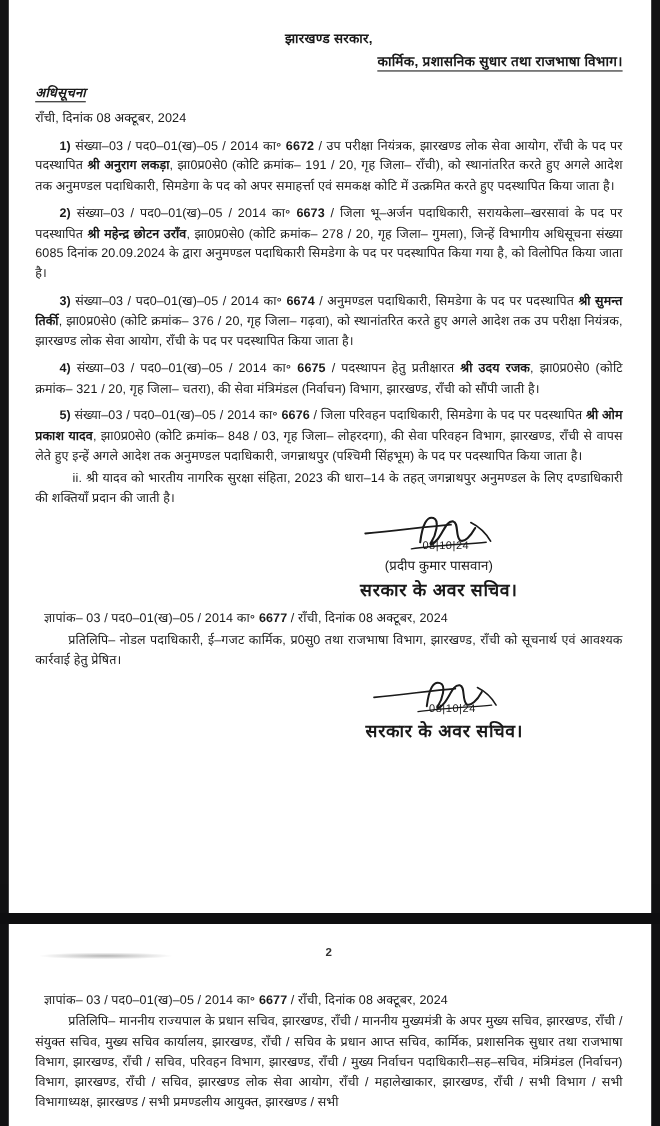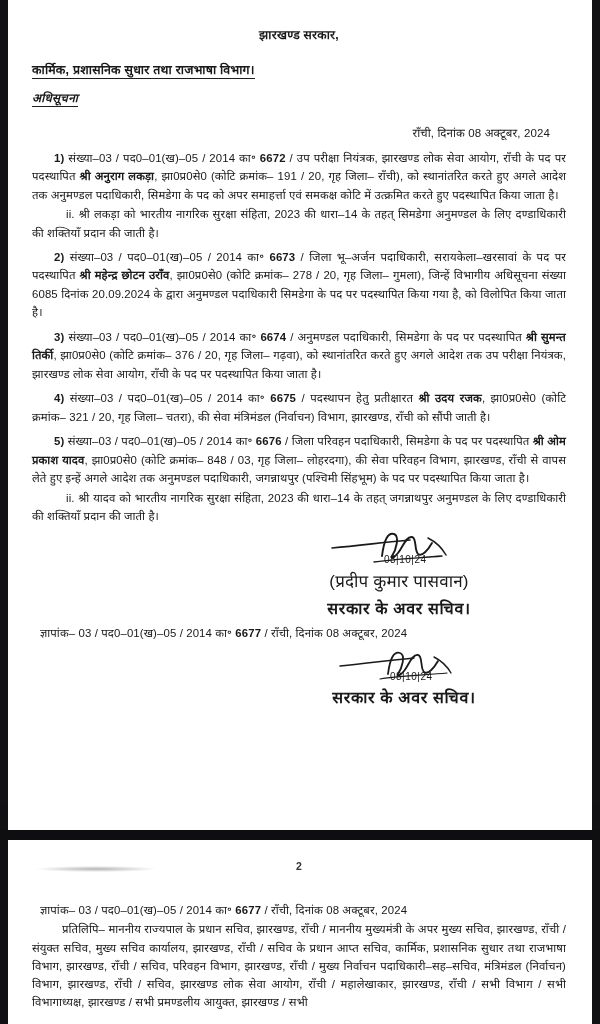--- a/index.html
+++ b/index.html
@@ -57,43 +57,43 @@
   }
 
   .gov-line {
     text-align: center;
     font-weight: bold;
     font-size: 12.2px;
     line-height: 1.5;
     letter-spacing: 0.02em;
   }
   .dept-line {
-    text-align: left;
+    text-align: right;
     font-weight: bold;
     font-size: 12.4px;
     line-height: 1.5;
     letter-spacing: 0.02em;
-    margin-top: 17px;
+    margin-top: 3px;
   }
   .dept-line span { border-bottom: 1.3px solid #1d1d1d; padding-bottom: 1px; }
 
   .notif {
     text-align: left;
     font-style: italic;
     font-weight: bold;
     font-size: 11.8px;
     margin-top: 9px;
     letter-spacing: 0.03em;
   }
   .notif span { border-bottom: 1.2px solid #1d1d1d; padding-bottom: 1px; }
 
   .place-date {
-    text-align: right;
+    text-align: left;
     font-size: 11.5px;
-    margin-top: 16px;
+    margin-top: 5px;
     padding-right: 16px;
     letter-spacing: 0.01em;
   }
 
   .para {
     margin-top: 6px;
     text-indent: 22px;
   }
   .para.sub {
     text-indent: 34px;
@@ -115,21 +115,21 @@
     padding-left: 200px;
   }
   .sig-art {
     position: relative;
     height: 42px;
     width: 150px;
     margin: 0 auto;
   }
   .sig-art svg { position: absolute; left: 0; top: 0; }
   .sig-name {
-    font-size: 17px;
+    font-size: 12px;
     letter-spacing: 0.01em;
     margin-top: -2px;
     text-align: center;
   }
   .sig-desig {
     font-size: 16px;
     font-weight: bold;
     letter-spacing: 0.04em;
     margin-top: 1px;
   }
@@ -188,21 +188,20 @@
 <div class="scan">
 
   <div class="page doc" id="page-one">
 
     <div class="gov-line">झारखण्ड सरकार,</div>
     <div class="dept-line"><span>कार्मिक, प्रशासनिक सुधार तथा राजभाषा विभाग।</span></div>
     <div class="notif"><span>अधिसूचना</span></div>
     <div class="place-date">राँची, दिनांक 08 अक्टूबर, 2024</div>
 
     <div class="para"><b>1)</b> <span>संख्या–03 / पद0–01(ख)–05 / 2014 का॰ </span><b>6672</b><span> / उप परीक्षा नियंत्रक, झारखण्ड लोक सेवा आयोग, राँची के पद पर पदस्थापित </span><b>श्री अनुराग लकड़ा</b><span>, झा0प्र0से0 (कोटि क्रमांक– 191 / 20, गृह जिला– राँची), को स्थानांतरित करते हुए अगले आदेश तक अनुमण्डल पदाधिकारी, सिमडेगा के पद को अपर समाहर्त्ता एवं समकक्ष कोटि में उत्क्रमित करते हुए पदस्थापित किया जाता है।</span></div>
-    <div class="para sub">ii. श्री लकड़ा को भारतीय नागरिक सुरक्षा संहिता, 2023 की धारा–14 के तहत् सिमडेगा अनुमण्डल के लिए दण्डाधिकारी की शक्तियाँ प्रदान की जाती है।</div>
 
     <div class="para"><b>2)</b> <span>संख्या–03 / पद0–01(ख)–05 / 2014 का॰ </span><b>6673</b><span> / जिला भू–अर्जन पदाधिकारी, सरायकेला–खरसावां के पद पर पदस्थापित </span><b>श्री महेन्द्र छोटन उराँव</b><span>, झा0प्र0से0 (कोटि क्रमांक– 278 / 20, गृह जिला– गुमला), जिन्हें विभागीय अधिसूचना संख्या 6085 दिनांक 20.09.2024 के द्वारा अनुमण्डल पदाधिकारी सिमडेगा के पद पर पदस्थापित किया गया है, को विलोपित किया जाता है।</span></div>
 
     <div class="para"><b>3)</b> <span>संख्या–03 / पद0–01(ख)–05 / 2014 का॰ </span><b>6674</b><span> / अनुमण्डल पदाधिकारी, सिमडेगा के पद पर पदस्थापित </span><b>श्री सुमन्त तिर्की</b><span>, झा0प्र0से0 (कोटि क्रमांक– 376 / 20, गृह जिला– गढ़वा), को स्थानांतरित करते हुए अगले आदेश तक उप परीक्षा नियंत्रक, झारखण्ड लोक सेवा आयोग, राँची के पद पर पदस्थापित किया जाता है।</span></div>
 
     <div class="para"><b>4)</b> <span>संख्या–03 / पद0–01(ख)–05 / 2014 का॰ </span><b>6675</b><span> / पदस्थापन हेतु प्रतीक्षारत </span><b>श्री उदय रजक</b><span>, झा0प्र0से0 (कोटि क्रमांक– 321 / 20, गृह जिला– चतरा), की सेवा मंत्रिमंडल (निर्वाचन) विभाग, झारखण्ड, राँची को सौंपी जाती है।</span></div>
 
     <div class="para"><b>5)</b> <span>संख्या–03 / पद0–01(ख)–05 / 2014 का॰ </span><b>6676</b><span> / जिला परिवहन पदाधिकारी, सिमडेगा के पद पर पदस्थापित </span><b>श्री ओम प्रकाश यादव</b><span>, झा0प्र0से0 (कोटि क्रमांक– 848 / 03, गृह जिला– लोहरदगा), की सेवा परिवहन विभाग, झारखण्ड, राँची से वापस लेते हुए इन्हें अगले आदेश तक अनुमण्डल पदाधिकारी, जगन्नाथपुर (पश्चिमी सिंहभूम) के पद पर पदस्थापित किया जाता है।</span></div>
     <div class="para sub">ii. श्री यादव को भारतीय नागरिक सुरक्षा संहिता, 2023 की धारा–14 के तहत् जगन्नाथपुर अनुमण्डल के लिए दण्डाधिकारी की शक्तियाँ प्रदान की जाती है।</div>
 
@@ -216,20 +215,21 @@
           <path d="M50 34 C70 31, 96 30, 118 28" stroke="#1a1a1a" stroke-width="1.3" stroke-linecap="round"></path>
         </svg>
         <div style="position:absolute;left:60px;top:24px;font-size:10px;color:#1a1a1a;letter-spacing:0.5px;">08|10|24</div>
       </div>
       <div class="sig-name">(प्रदीप कुमार पासवान)</div>
       <div class="sig-desig">सरकार के अवर सचिव।</div>
     </div>
 
     <div class="memo-line"><span>ज्ञापांक– </span><span>03 / पद0–01(ख)–05 / 2014 का॰ </span><b>6677</b><span> / राँची, दिनांक 08 अक्टूबर, 2024</span></div>
 
+    <div class="copy-para">प्रतिलिपि– नोडल पदाधिकारी, ई–गजट कार्मिक, प्र0सु0 तथा राजभाषा विभाग, झारखण्ड, राँची को सूचनार्थ एवं आवश्यक कार्रवाई हेतु प्रेषित।</div>
 
     <div class="sig-block2">
       <div class="sig-art2">
         <svg width="140" height="36" viewBox="0 0 140 36" fill="none" aria-hidden="true">
           <path d="M6 18 C36 15, 58 12, 80 10" stroke="#1a1a1a" stroke-width="1.5" stroke-linecap="round"></path>
           <path d="M54 26 C56 10, 60 3, 66 5 C72 7, 68 20, 64 26 C62 29, 66 28, 70 23 C75 17, 78 6, 84 7 C89 8, 86 20, 90 24 C94 27, 100 20, 104 13" stroke="#1a1a1a" stroke-width="1.8" stroke-linecap="round" stroke-linejoin="round"></path>
           <path d="M100 9 C108 13, 113 18, 117 25" stroke="#1a1a1a" stroke-width="1.4" stroke-linecap="round"></path>
           <path d="M46 31 C66 28, 92 27, 113 25" stroke="#1a1a1a" stroke-width="1.2" stroke-linecap="round"></path>
         </svg>
         <div style="position:absolute;left:56px;top:21px;font-size:10px;color:#1a1a1a;letter-spacing:0.5px;">08|10|24</div>

